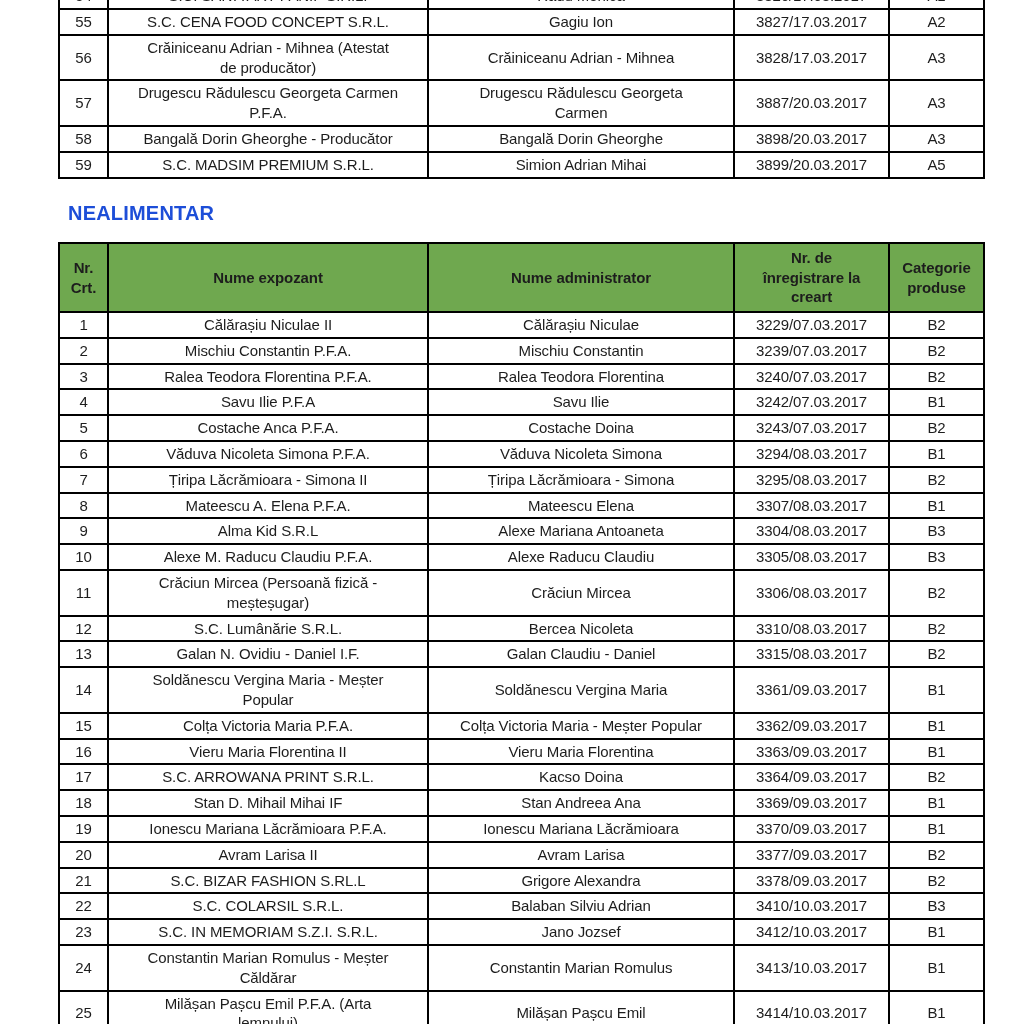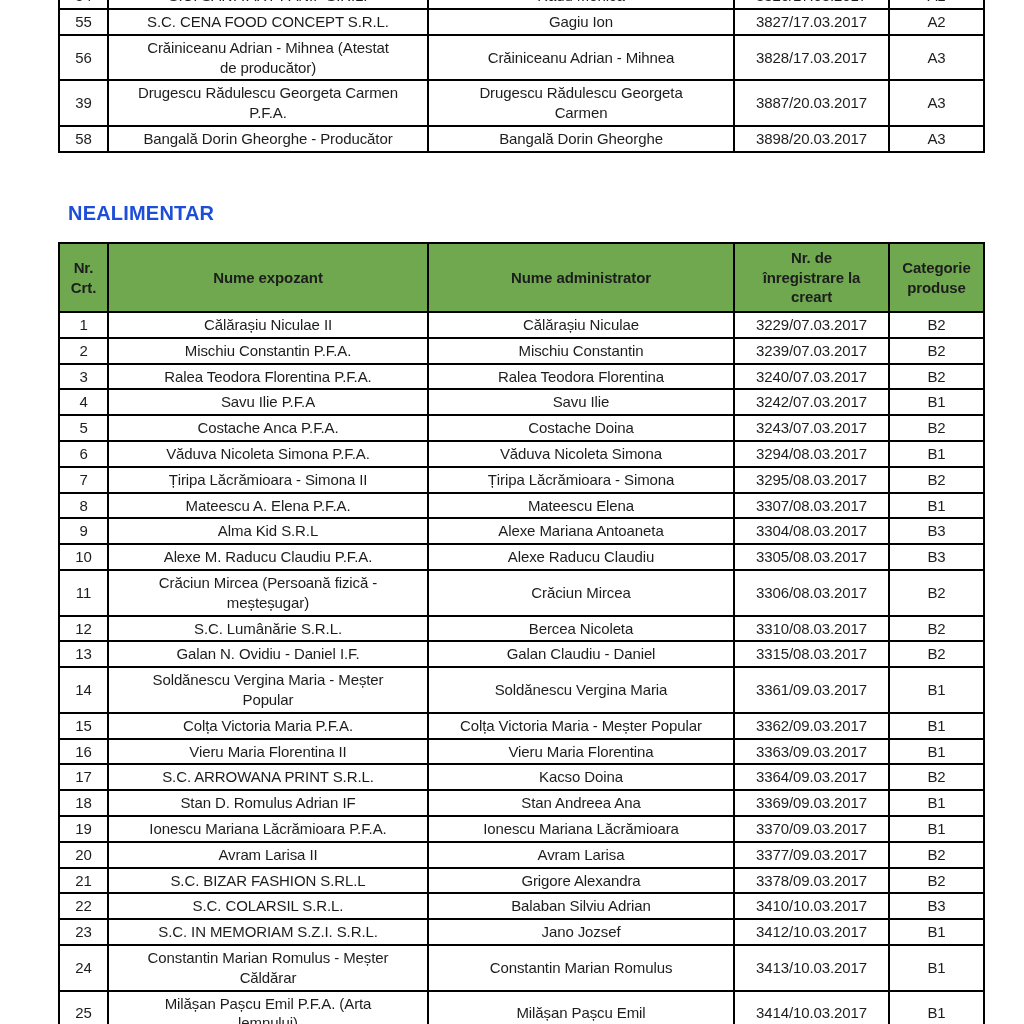--- a/index.html
+++ b/index.html
@@ -77,34 +77,41 @@
         </tr>
         <tr>
           <td>56</td>
           <td>Crăiniceanu Adrian - Mihnea (Atestat
 de producător)</td>
           <td>Crăiniceanu Adrian - Mihnea</td>
           <td>3828/17.03.2017</td>
           <td>A3</td>
         </tr>
         <tr>
-          <td>39</td>
+          <td>57</td>
           <td>Drugescu Rădulescu Georgeta Carmen
 P.F.A.</td>
           <td>Drugescu Rădulescu Georgeta
 Carmen</td>
           <td>3887/20.03.2017</td>
           <td>A3</td>
         </tr>
         <tr>
           <td>58</td>
           <td>Bangală Dorin Gheorghe - Producător</td>
           <td>Bangală Dorin Gheorghe</td>
           <td>3898/20.03.2017</td>
           <td>A3</td>
+        </tr>
+        <tr>
+          <td>59</td>
+          <td>S.C. MADSIM PREMIUM S.R.L.</td>
+          <td>Simion Adrian Mihai</td>
+          <td>3899/20.03.2017</td>
+          <td>A5</td>
         </tr>
       </tbody>
   </table>
 
   <div class="section-heading">NEALIMENTAR</div>
 
   <table class="tbl tbl-main">
     <colgroup>
       <col style="width:49px">
         <col style="width:320px">
@@ -242,21 +249,21 @@
         </tr>
         <tr>
           <td>17</td>
           <td>S.C. ARROWANA PRINT S.R.L.</td>
           <td>Kacso Doina</td>
           <td>3364/09.03.2017</td>
           <td>B2</td>
         </tr>
         <tr>
           <td>18</td>
-          <td>Stan D. Romulus Adrian IF</td>
+          <td>Stan D. Mihail Mihai IF</td>
           <td>Stan Andreea Ana</td>
           <td>3369/09.03.2017</td>
           <td>B1</td>
         </tr>
         <tr>
           <td>19</td>
           <td>Ionescu Mariana Lăcrămioara P.F.A.</td>
           <td>Ionescu Mariana Lăcrămioara</td>
           <td>3370/09.03.2017</td>
           <td>B1</td>

